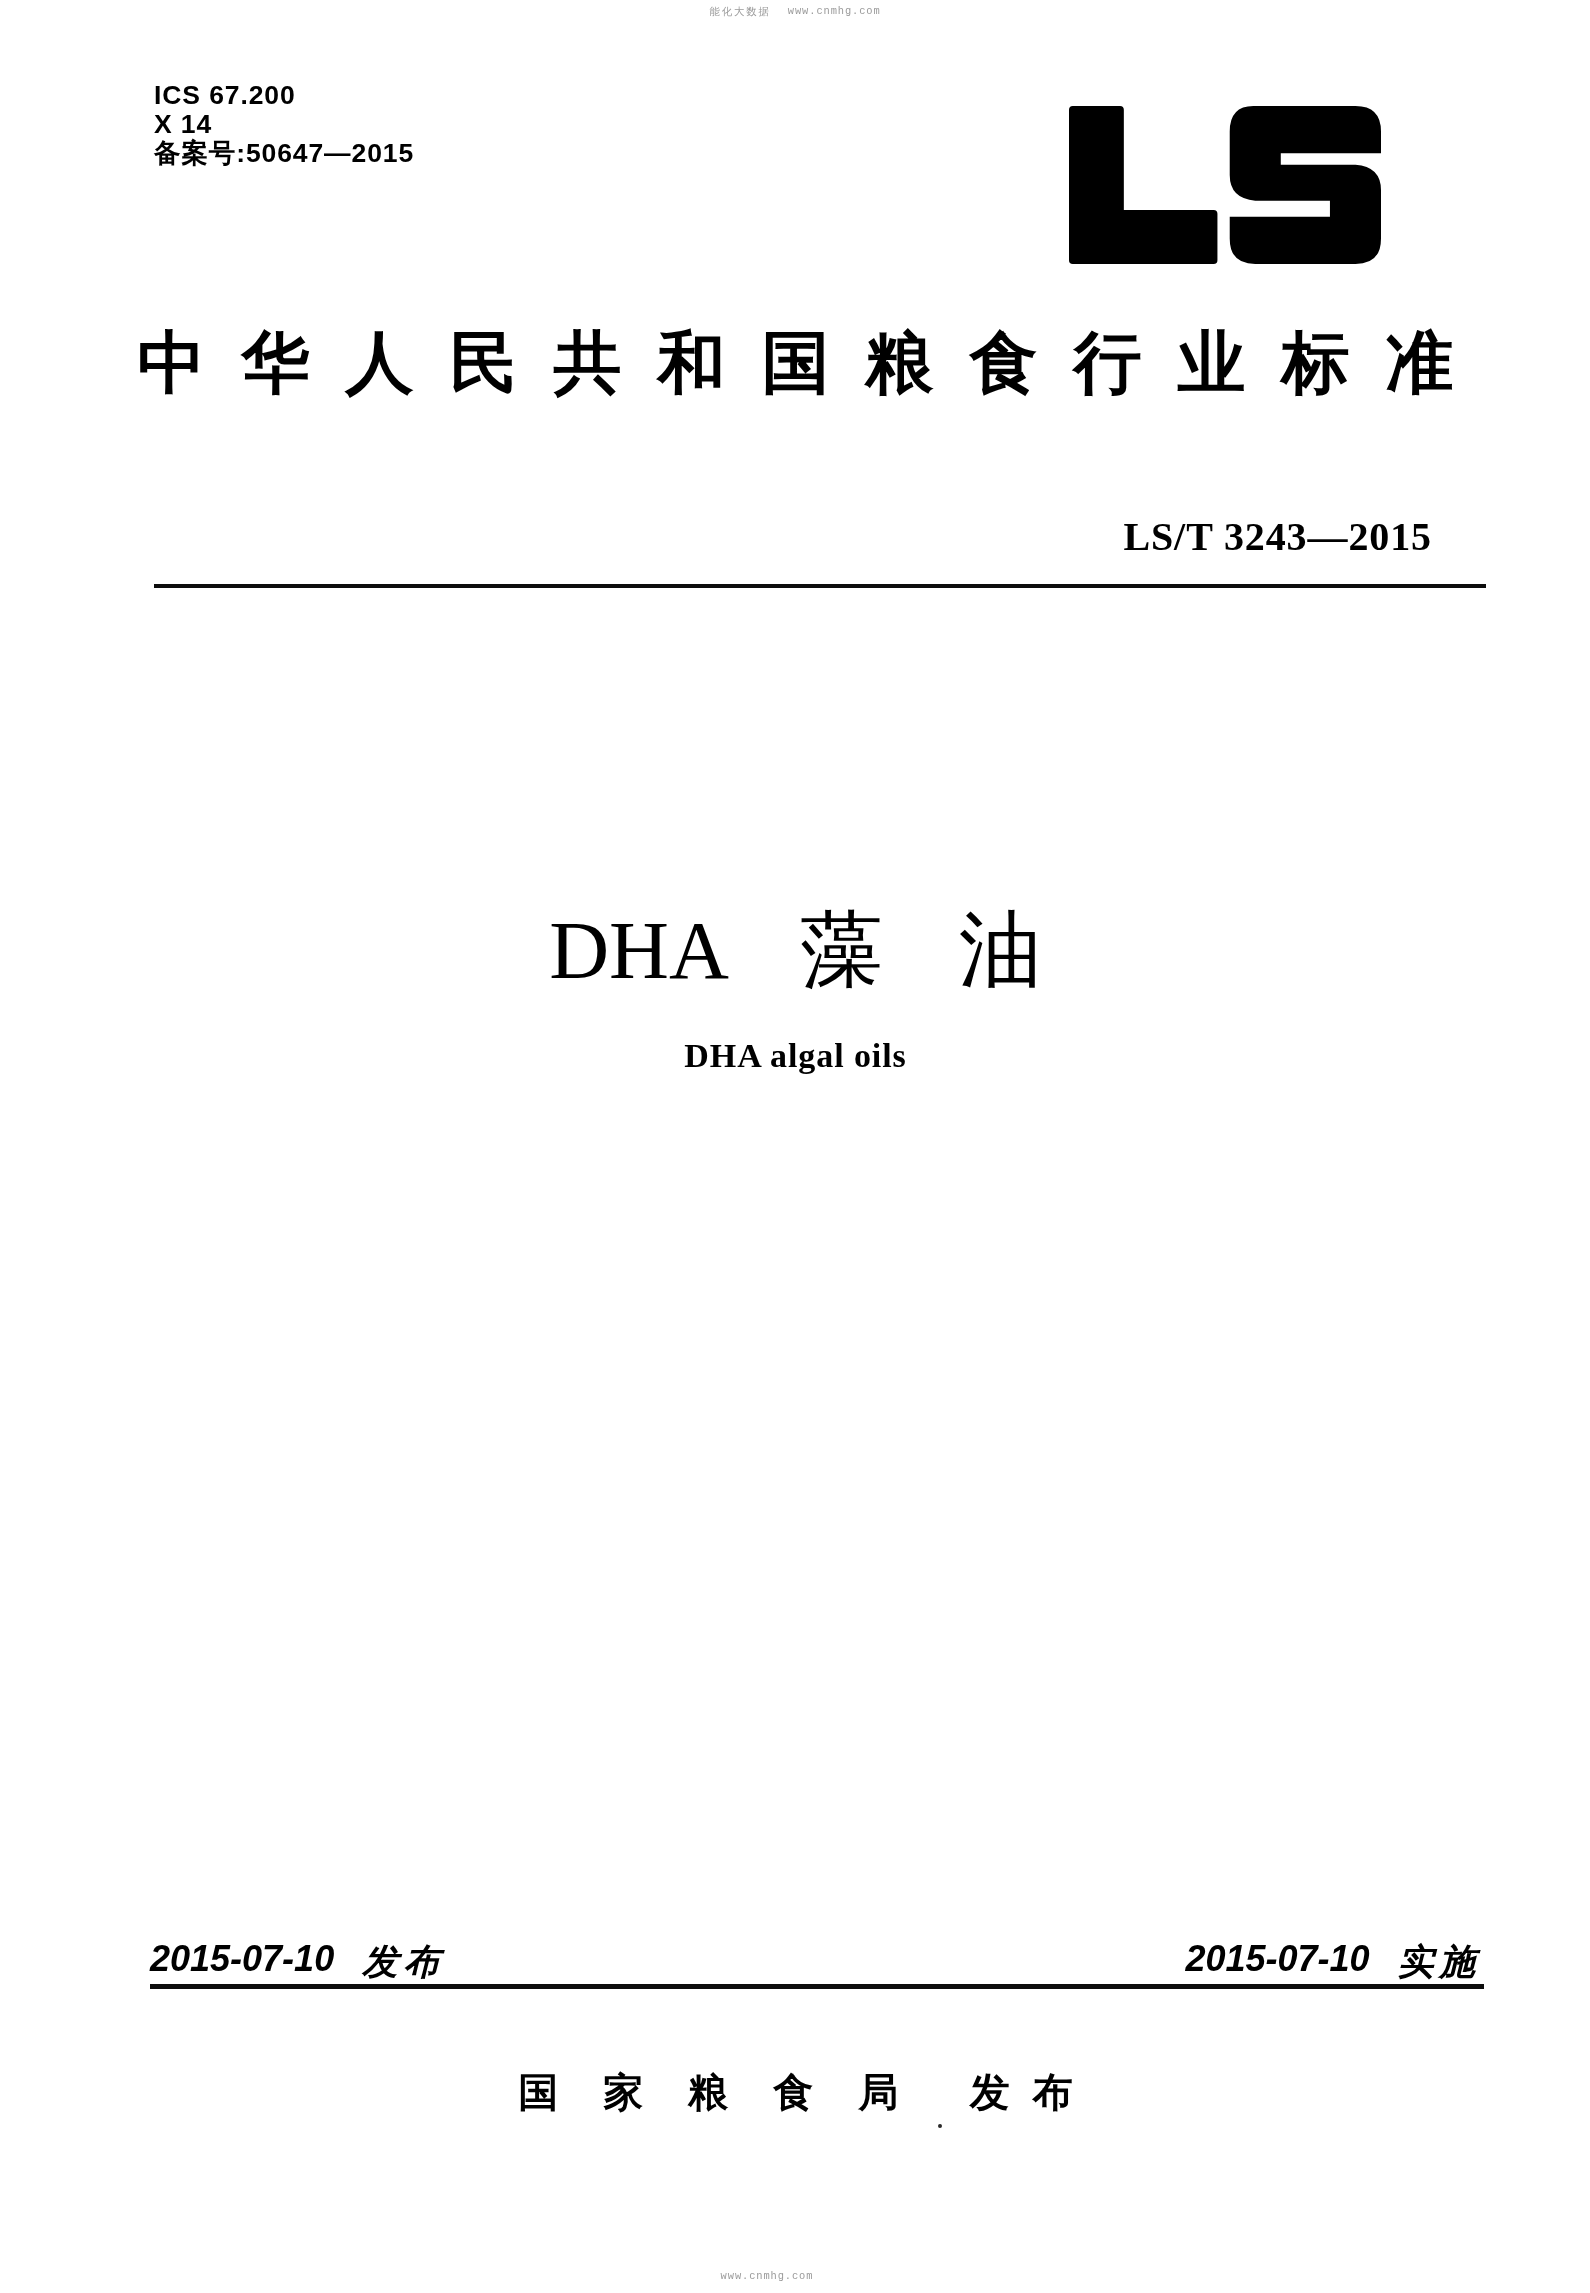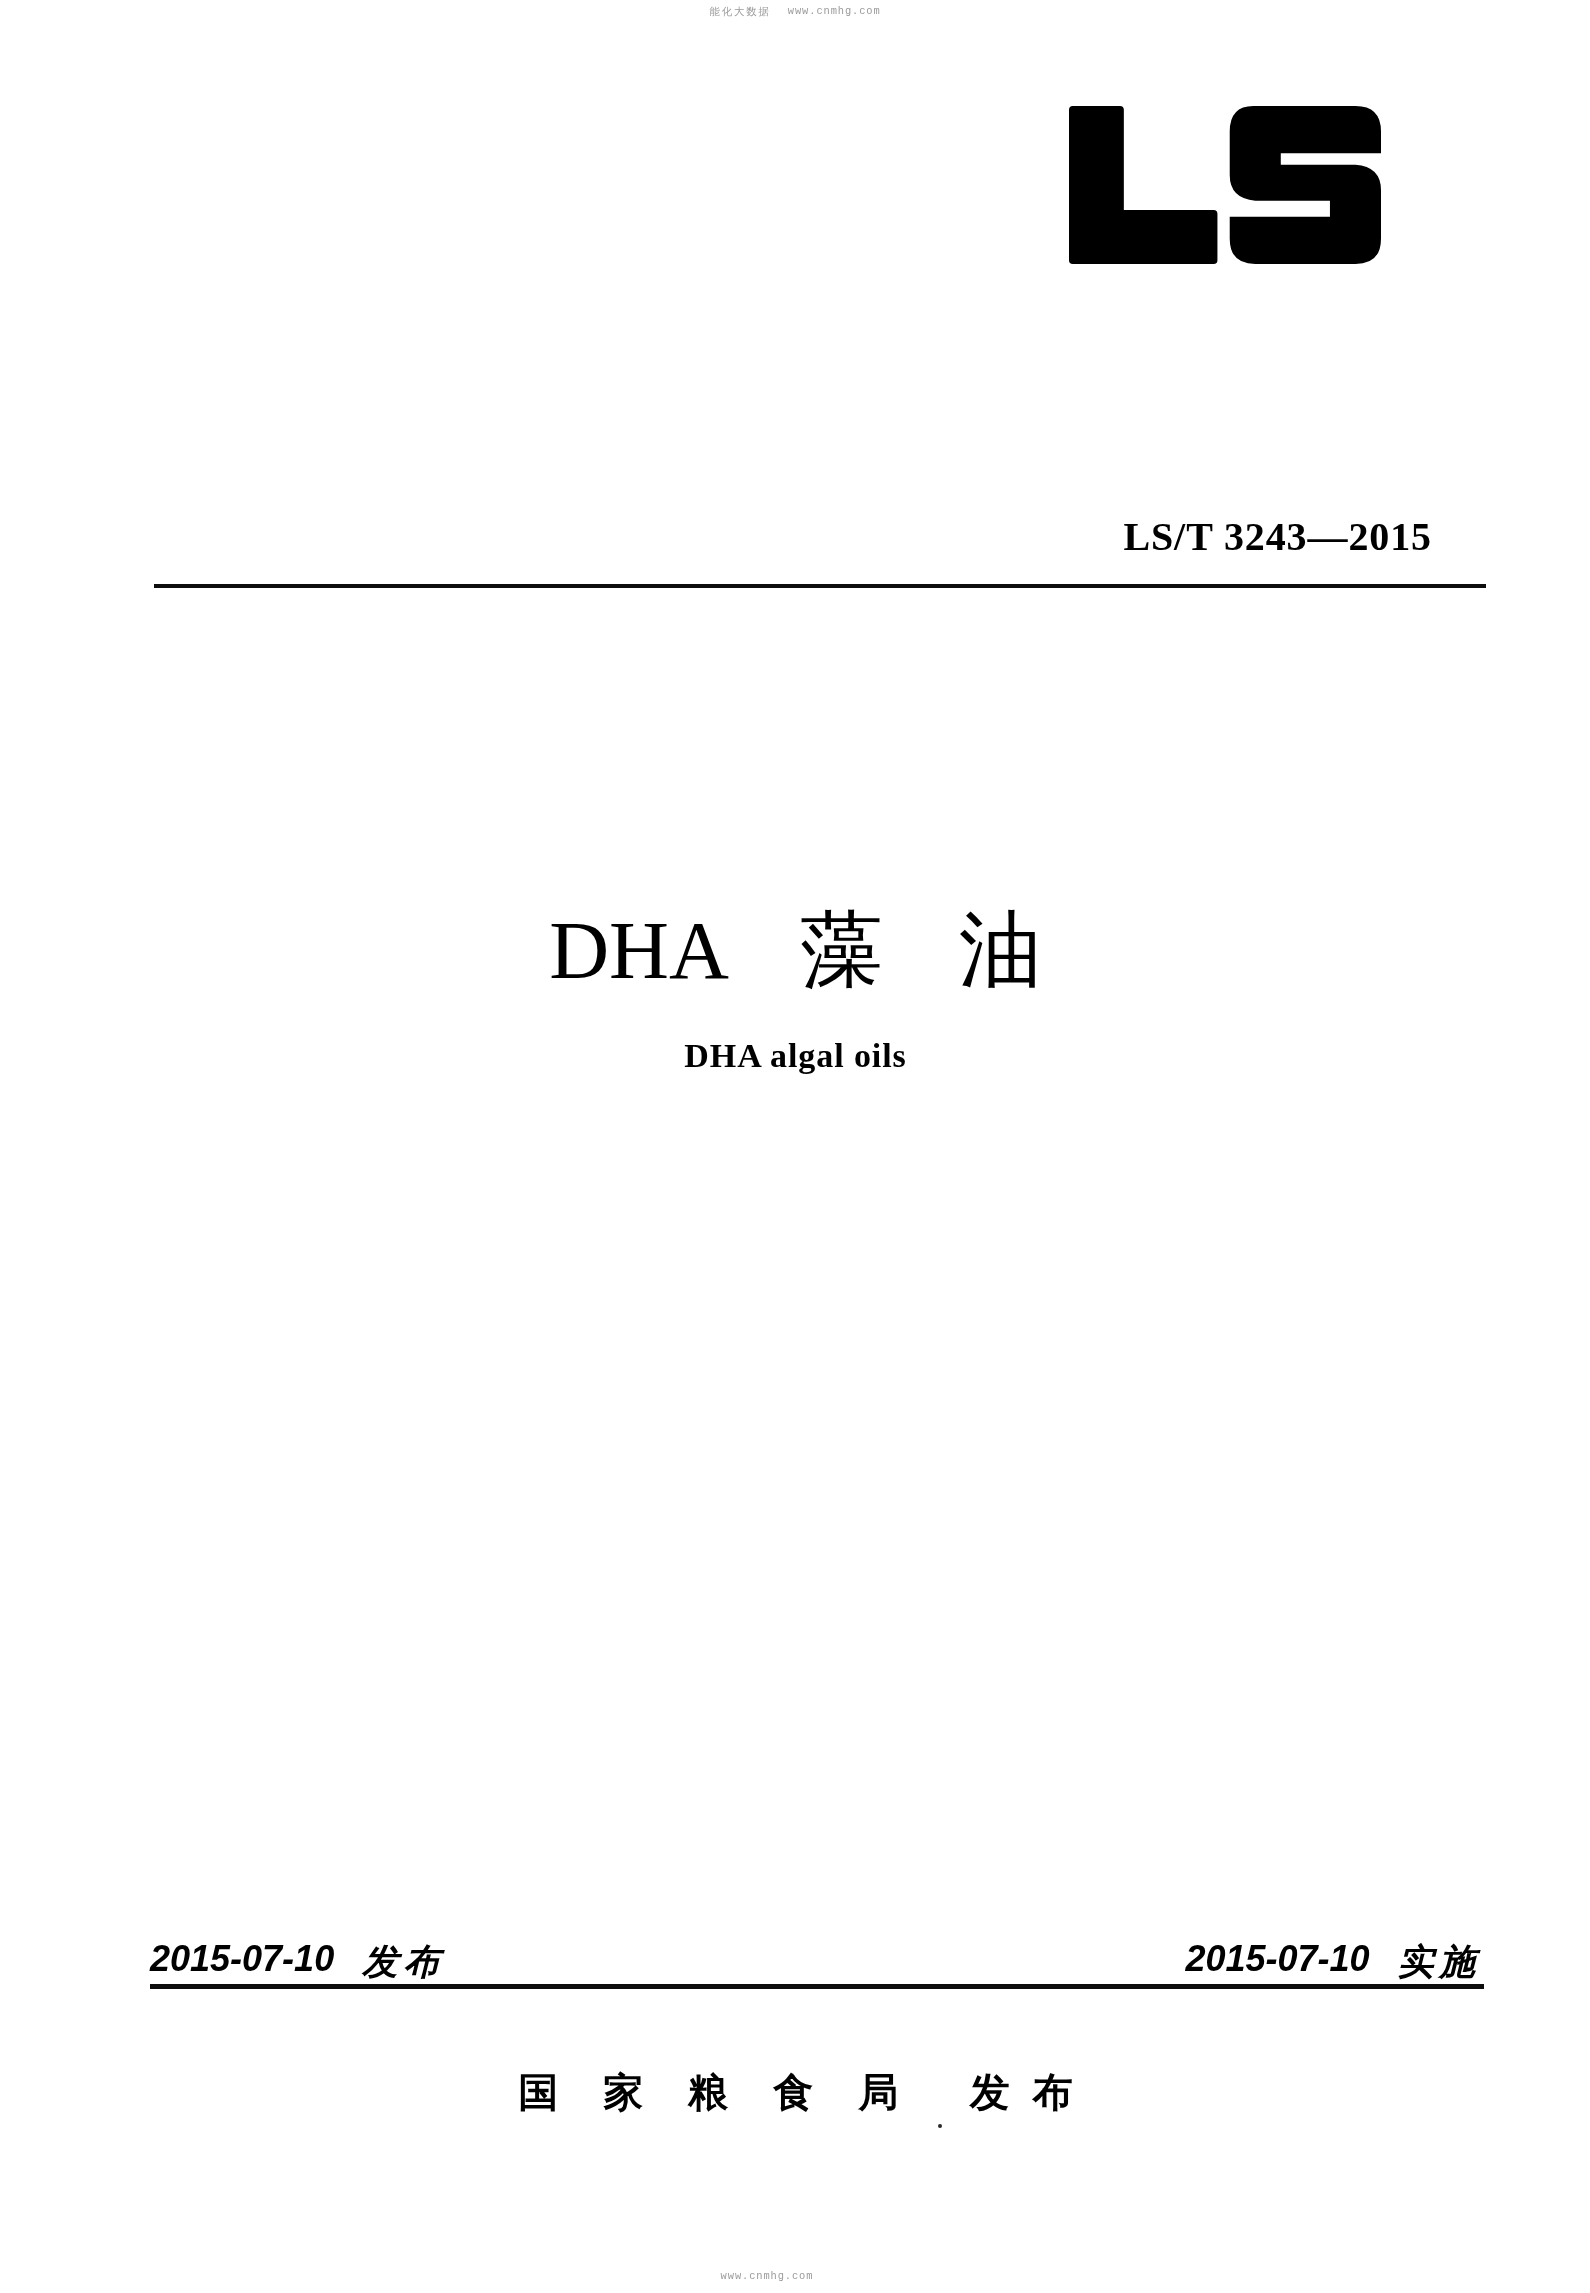--- a/index.html
+++ b/index.html
@@ -103,27 +103,33 @@
 </head>
 <body>
 
 <div class="page">
 
   <div class="wm wm-top">
     <span class="brand">能化大数据</span>
     <span>www.cnmhg.com</span>
   </div>
 
+  <div class="meta-block">
+    <div>ICS 67.200</div>
+    <div>X 14</div>
+    <div>备案号:50647—2015</div>
+  </div>
 
   <svg class="ls-logo" viewBox="0 0 330 168" aria-hidden="false">
     <title>LS</title>
     <path d="M 0,4 Q 0,0 4,0 L 54,0 Q 58,0 58,4 L 58,110 L 153,110 Q 157,110 157,114 L 157,163 Q 157,167 153,167 L 4,167 Q 0,167 0,163 Z"></path>
     <path d="M 195,0 L 303,0 Q 330,0 330,27 L 330,50 L 224,50 L 224,62 L 303,62 Q 330,64 330,89 L 330,140 Q 330,167 303,167 L 197,167 Q 170,167 170,140 L 170,117 L 276,117 L 276,100 L 197,100 Q 170,98 170,73 L 170,27 Q 170,0 195,0 Z"></path>
   </svg>
 
+  <div class="std-title">中华人民共和国粮食行业标准</div>
 
   <div class="std-no">LS/T 3243—2015</div>
 
   <div class="rule rule-top"></div>
 
   <div class="doc-title">DHA 藻 油</div>
 
   <div class="doc-subtitle">DHA algal oils</div>
 
   <div class="dates-row">

